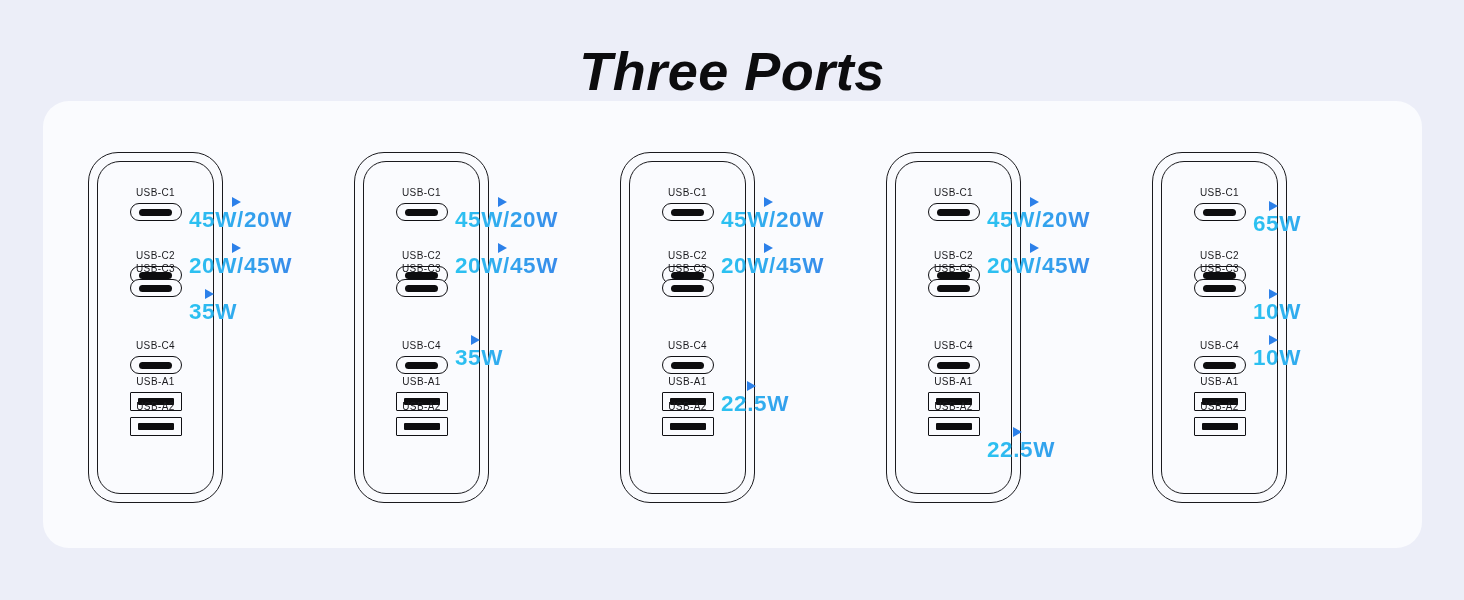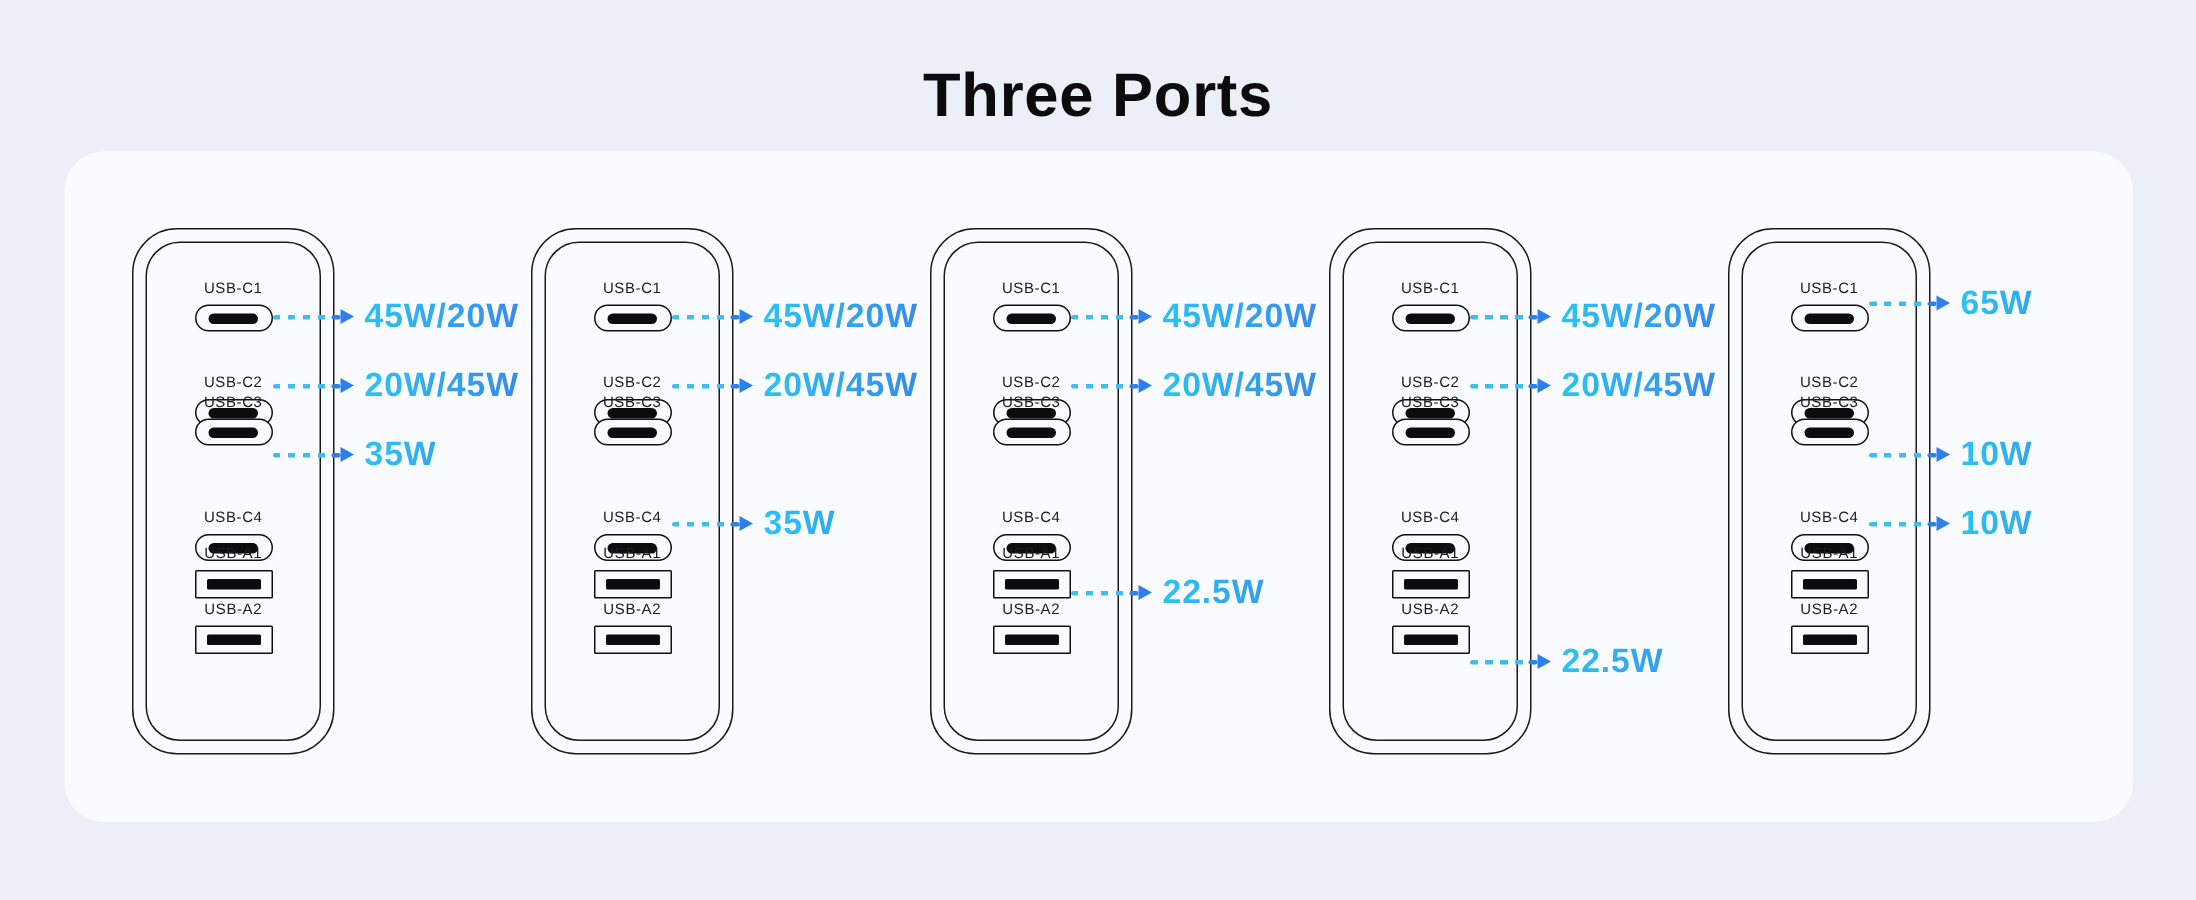--- a/index.html
+++ b/index.html
@@ -3,52 +3,52 @@
 <meta charset="utf-8">
 <style>
   html,body{margin:0;padding:0;}
   body{
     width:1464px;height:600px;position:relative;overflow:hidden;
     background:#ECEEF8;
     font-family:"Liberation Sans","DejaVu Sans",sans-serif;
   }
   .title{
     position:absolute;left:0;right:0;top:40px;text-align:center;
-    font-size:41px;font-weight:800;color:#0c0c0e;letter-spacing:0.5px;
+    font-size:54px;font-weight:800;color:#0c0c0e;letter-spacing:0.5px;font-style:italic;
   }
   .card{
     position:absolute;left:43px;top:101px;width:1379px;height:447px;
     background:#FAFBFE;border-radius:26px;
   }
   .charger{
     position:absolute;top:152px;width:133px;height:349px;
     border:1.5px solid #1a1a1e;border-radius:30px;background:transparent;z-index:2;
   }
   .charger-inner{
     position:absolute;left:8px;top:8px;right:8px;bottom:8px;
     border:1.4px solid #1a1a1e;border-radius:23px;
   }
   .port-row{
     position:absolute;left:0;width:100%;
     display:flex;flex-direction:column;align-items:center;gap:4px;z-index:3;
   }
-  .r0{top:33px}.r1{top:96px}.r2{top:109px}.r3{top:186px}.r4{top:210px}.r5{top:247px}
+  .r0{top:33px}.r1{top:96px}.r2{top:109px}.r3{top:186px}.r4{top:222px}.r5{top:247px}
   .port-label{
     font-size:10px;line-height:13px;color:#1b1b1f;font-weight:500;letter-spacing:0.4px;
   }
   .port{
     box-sizing:border-box;display:flex;align-items:center;justify-content:center;
     background:#FAFBFE;
   }
   .port.pill{width:52px;height:18px;border:1.7px solid #101014;border-radius:9px;}
   .port.arect{width:52px;height:19px;border:1.7px solid #101014;border-radius:1px;}
   .pill .bar{width:33px;height:7px;border-radius:3.5px;background:#0d0d0f;display:block;}
   .arect .bar{width:36px;height:7px;border-radius:1px;background:#0d0d0f;display:block;}
   .ann{
-    position:absolute;height:28px;display:flex;align-items:center;z-index:5;
+    position:absolute;height:28px;display:flex;align-items:center;z-index:5;flex-direction:column;
   }
   .dash{
     width:37px;height:3px;border-radius:2px;
     background:repeating-linear-gradient(90deg,#41BDEC 0 5px,transparent 5px 10px);
   }
   .atail{width:6px;height:3px;background:#2C80E9;border-radius:2px;margin-left:2px;}
   .ahead{
     width:0;height:0;border-top:5.5px solid transparent;border-bottom:5.5px solid transparent;
     border-left:9px solid #2C80E9;
   }
@@ -339,21 +339,21 @@
     <span class="ahead"></span>
     <span class="watt">20W/45W</span>
   </div>
 <div class="ann" style="left:980px;top:427px">
     <span class="dash"></span>
     <span class="atail"></span>
     <span class="ahead"></span>
     <span class="watt">22.5W</span>
   </div>
 
-<div class="ann" style="left:1246px;top:188px">
+<div class="ann" style="left:1246px;top:201px">
     <span class="dash"></span>
     <span class="atail"></span>
     <span class="ahead"></span>
     <span class="watt">65W</span>
   </div>
 <div class="ann" style="left:1246px;top:289px">
     <span class="dash"></span>
     <span class="atail"></span>
     <span class="ahead"></span>
     <span class="watt">10W</span>

